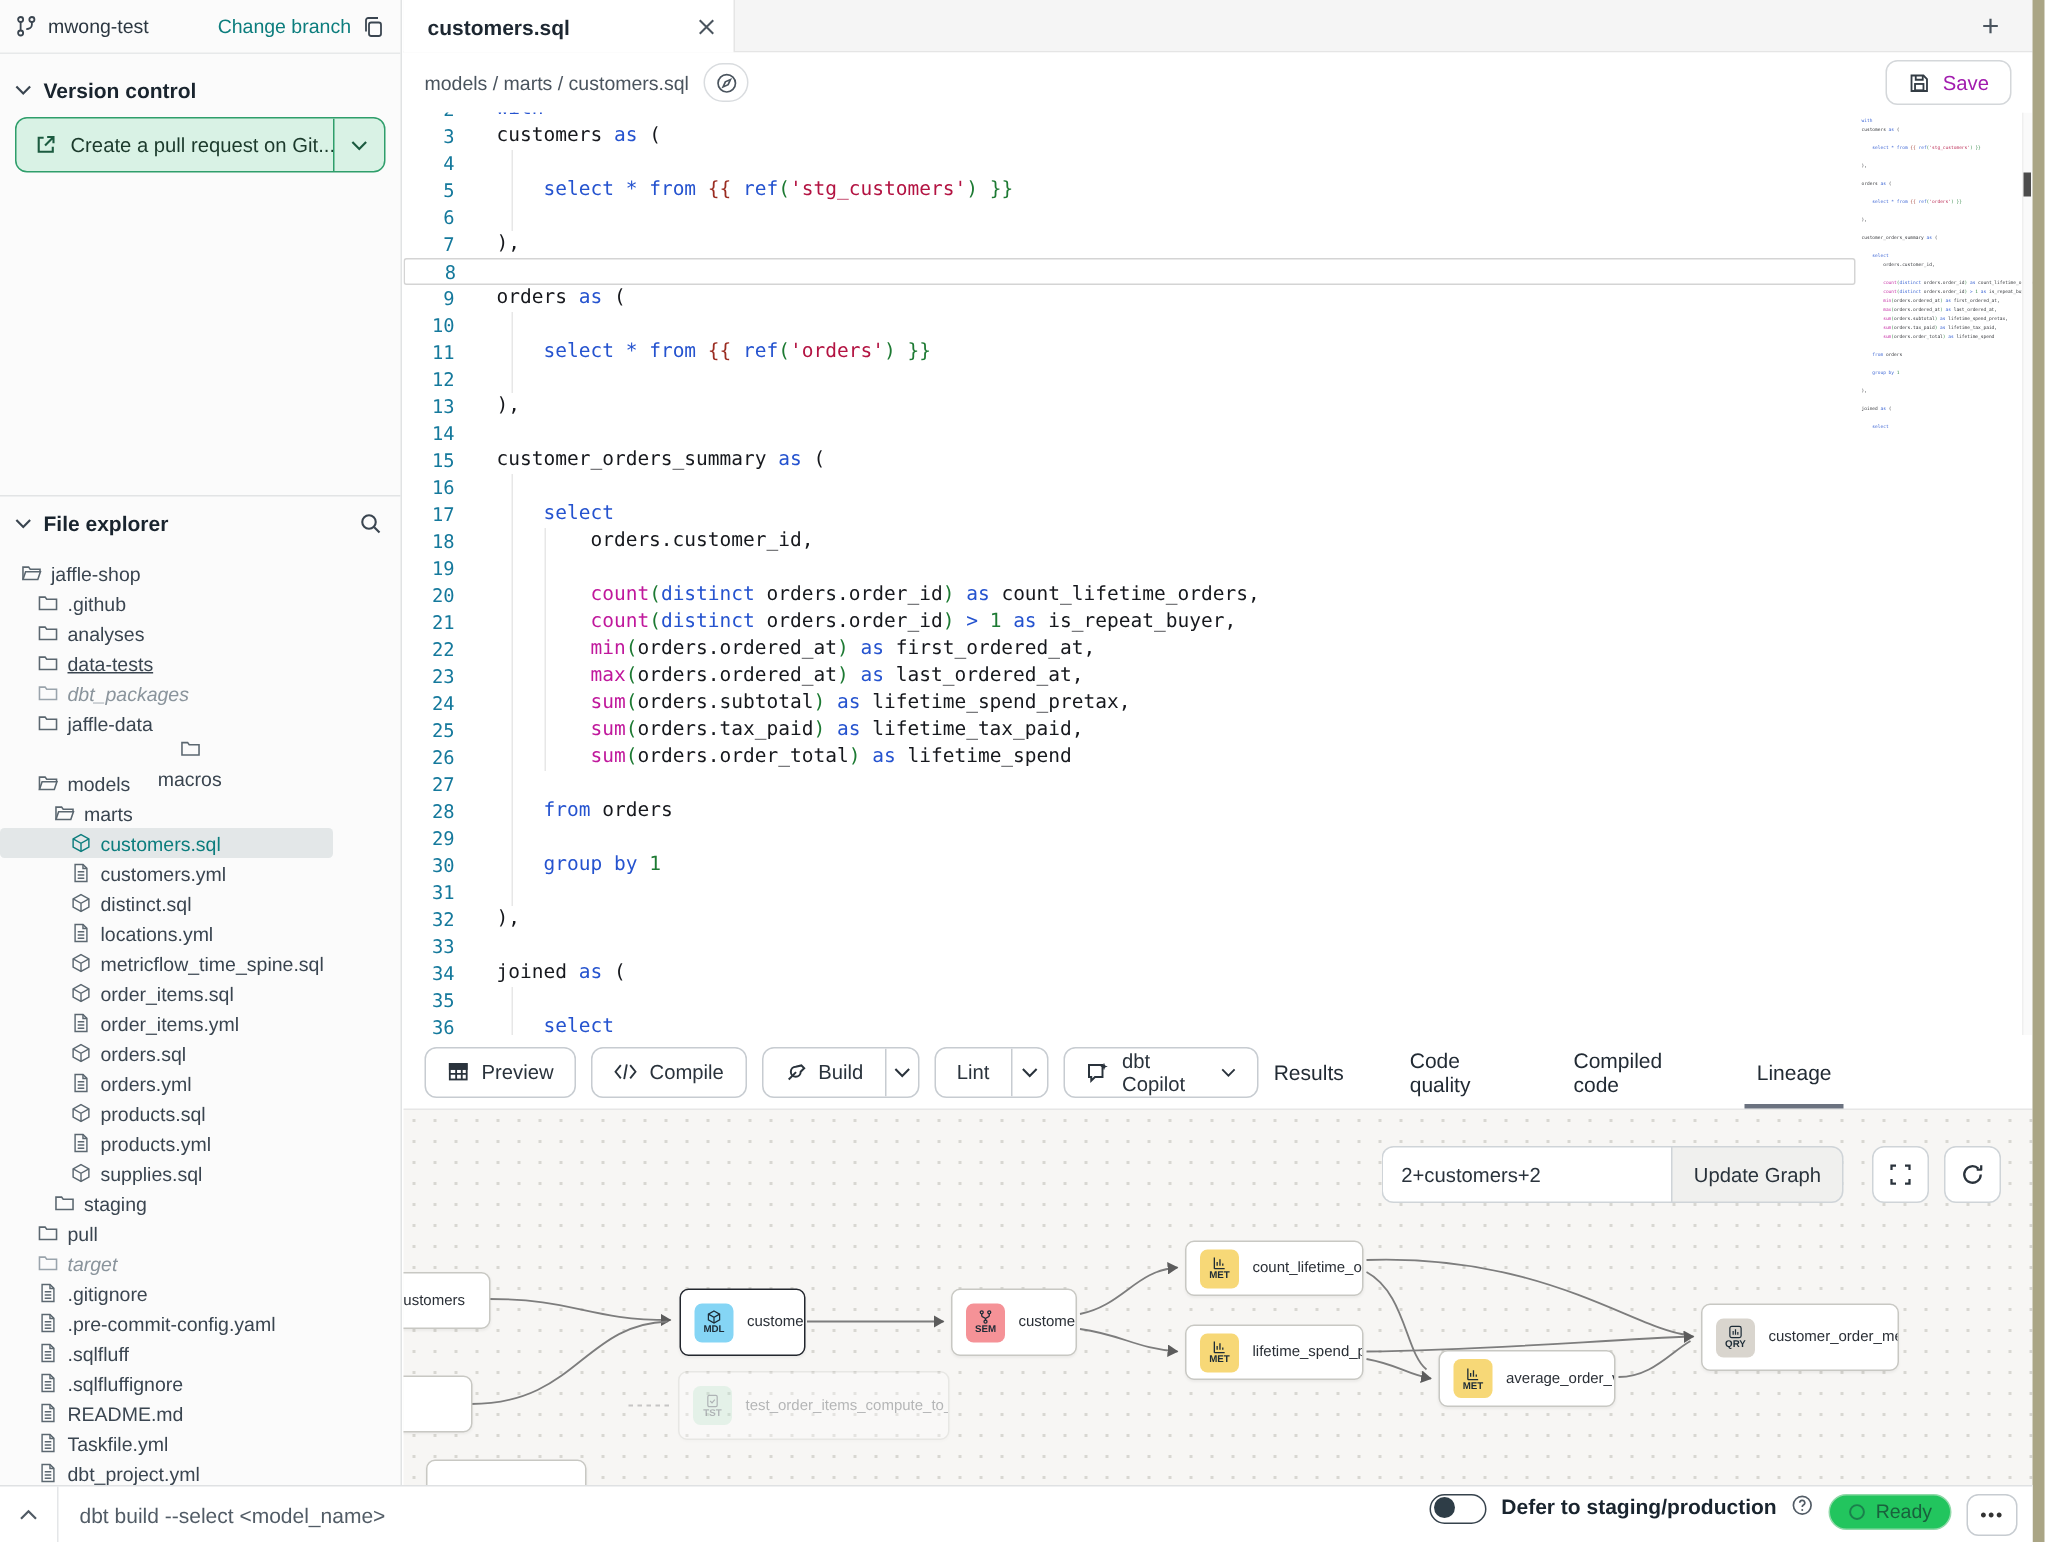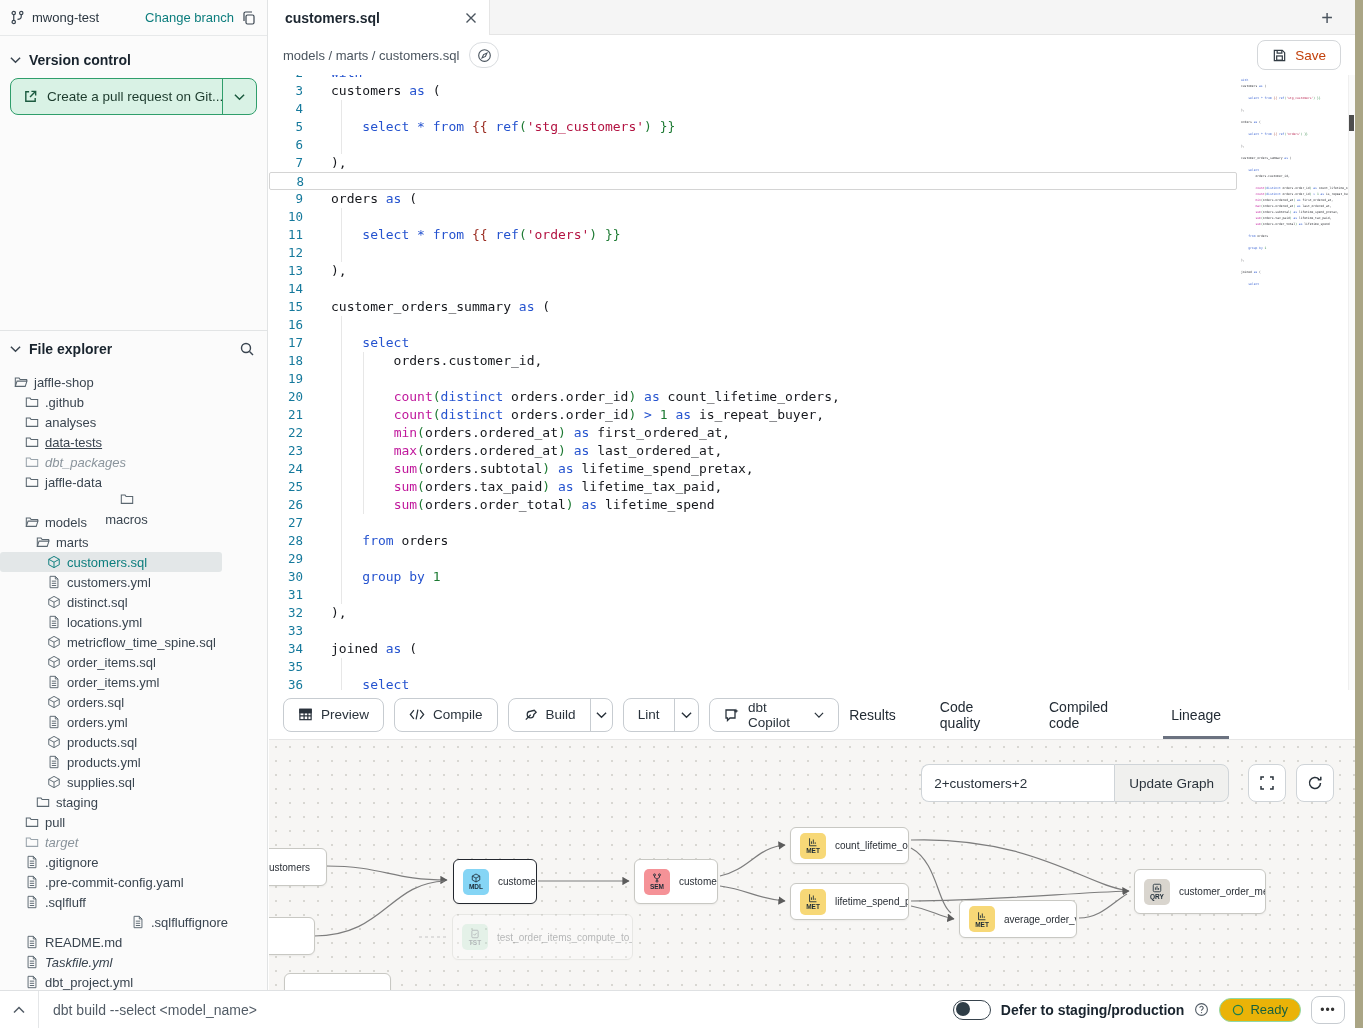--- a/index.html
+++ b/index.html
@@ -36,21 +36,21 @@
   
   #tabbar { position:absolute; left:0; top:0; width:100%; height:35px; background:#f5f5f5; border-bottom:1px solid #e5e5e5; }
   .tab-active { position:absolute; left:0; top:0; width:221px; height:35px; background:#fff; border-right:1px solid #e5e5e5; display:flex; align-items:center; padding:0 12px 0 16px; gap:8px; }
   .tab-label { font-size:14px; font-weight:bold; color:#1d2731; flex:1; }
   .tab-plus { position:absolute; right:14px; top:4px; width:28px; height:28px; display:flex; align-items:center; justify-content:center; font-size:20px; color:#4a545e; cursor:pointer; }
 
   
   #crumbbar { position:absolute; left:0; top:35px; width:100%; height:40px; background:#fff; display:flex; align-items:center; padding:0 14px; gap:10px; }
   .crumb-text { font-size:13px; color:#4a545e; }
   .crumb-docs-btn { width:30px; height:26px; border:1px solid #d9dcdf; border-radius:13px; display:flex; align-items:center; justify-content:center; cursor:pointer; background:#fff; }
-  .save-btn { margin-left:auto; height:30px; border:1px solid #d4d7da; border-radius:8px; background:#fff; display:flex; align-items:center; gap:8px; padding:0 14px; font-size:13.5px; color:#c2410c; cursor:pointer; }
+  .save-btn { margin-left:auto; height:30px; border:1px solid #d4d7da; border-radius:8px; background:#fff; display:flex; align-items:center; gap:8px; padding:0 14px; font-size:13.5px; color:#a21caf; cursor:pointer; }
 
   
   #editor { position:absolute; left:0; top:75px; width:100%; height:615px; overflow:hidden; background:#fff; }
   #editor-lines { position:absolute; left:0; top:0; right:118px; font-family:"DejaVu Sans Mono", monospace; font-size:13px; }
   .code-row { display:flex; height:18px; line-height:18px; white-space:pre; }
   .code-row.first { margin-top:-11px; }
   .gutter { flex:0 0 46px; text-align:right; padding-right:12px; color:#15799c; font-size:12.5px; }
   .ctext { padding-left:16px; color:#16181d; }
   .code-row.cur { border:1px solid #d4d4d4; border-radius:2px; }
   .k { color:#2553cf; } .f { color:#c0189c; } .s { color:#b31342; }
@@ -83,25 +83,25 @@
   .lin-controls { position:absolute; top:24px; height:38px; display:flex; }
   .lin-input { width:193px; height:38px; border:1px solid #cfd4d8; border-right:none; border-radius:8px 0 0 8px; background:#fff; padding:0 12px; font-size:13.5px; color:#2a333c; font-family:"Liberation Sans", sans-serif; }
   .lin-update { height:38px; border:1px solid #cfd4d8; border-radius:0 8px 8px 0; background:#f0f0ee; padding:0 14px; font-size:13.5px; color:#2a333c; cursor:pointer; font-family:"Liberation Sans", sans-serif; }
   .lin-icon-btn { position:absolute; top:24px; width:38px; height:38px; border:1px solid #cfd4d8; border-radius:8px; background:#fff; display:flex; align-items:center; justify-content:center; cursor:pointer; }
 
   
   #statusbar { position:absolute; left:0; bottom:0; width:1355px; height:38px; background:#fff; border-top:1px solid #dfe1e3; display:flex; align-items:center; z-index:5; }
   .sb-chevron { width:38px; display:flex; align-items:center; justify-content:center; color:#525c66; cursor:pointer; }
   .sb-div { width:1px; height:38px; background:#e4e6e8; }
   .sb-command { padding-left:14px; font-size:14px; color:#525c66; flex:1; cursor:text; }
-  .sb-right { display:flex; align-items:center; gap:10px; padding-right:10px; }
+  .sb-right { display:flex; gap:10px; padding-right:10px; }
   .toggle { width:38px; height:20px; border:1.5px solid #37434d; border-radius:10px; background:#fff; position:relative; cursor:pointer; }
   .toggle .knob { position:absolute; left:2px; top:1.5px; width:14px; height:14px; border-radius:50%; background:#2e3d47; }
   .defer-label { font-size:14px; font-weight:bold; color:#19242e; }
-  .ready-pill { height:24px; border:1px solid #8fd9a8; border-radius:12px; background:#eab308; display:flex; align-items:center; gap:6px; padding:0 12px; font-size:13px; color:#19613c; }
+  .ready-pill { height:24px; border:1px solid #8fd9a8; border-radius:12px; background:#22c55e; display:flex; align-items:center; gap:6px; padding:0 12px; font-size:13px; color:#19613c; }
   .more-btn { width:34px; height:28px; border:1px solid #c7ccd1; border-radius:8px; background:#fff; display:flex; align-items:center; justify-content:center; font-size:12px; letter-spacing:1px; color:#333; cursor:pointer; }
 </style>
 </head>
 <body>
 
 <div id="sidebar">
   <div class="git-row">
     <span>
       <svg width="15" height="15" viewBox="0 0 16 16" fill="none" stroke="#3a4550" stroke-width="1.3">
         <circle cx="4" cy="3.2" r="1.8"></circle>
@@ -387,39 +387,39 @@
       </div>
       <div class="tree-row" style="padding-left: 25px;">
         <span class="ticon">
           <svg viewBox="0 0 16 16" width="14" height="14" fill="none" stroke="#5b6770" stroke-width="1.1">
             <path d="M3.5 1.5h6l3 3v10h-9z"></path>
             <path d="M9.5 1.5v3h3 M5.5 7h5 M5.5 9.5h5 M5.5 12h5"></path>
           </svg>
         </span>
         <span>.sqlfluff</span>
       </div>
-      <div class="tree-row" style="padding-left: 25px; justify-content: flex-end;">
+      <div class="tree-row" style="padding-left: 25px;">
         <span class="ticon">
           <svg viewBox="0 0 16 16" width="14" height="14" fill="none" stroke="#5b6770" stroke-width="1.1">
             <path d="M3.5 1.5h6l3 3v10h-9z"></path>
             <path d="M9.5 1.5v3h3 M5.5 7h5 M5.5 9.5h5 M5.5 12h5"></path>
           </svg>
         </span>
         <span>.sqlfluffignore</span>
       </div>
       <div class="tree-row" style="padding-left: 25px;">
         <span class="ticon">
           <svg viewBox="0 0 16 16" width="14" height="14" fill="none" stroke="#5b6770" stroke-width="1.1">
             <path d="M3.5 1.5h6l3 3v10h-9z"></path>
             <path d="M9.5 1.5v3h3 M5.5 7h5 M5.5 9.5h5 M5.5 12h5"></path>
           </svg>
         </span>
         <span>README.md</span>
       </div>
-      <div class="tree-row" style="padding-left: 25px; font-style: italic;">
+      <div class="tree-row" style="padding-left: 25px;">
         <span class="ticon">
           <svg viewBox="0 0 16 16" width="14" height="14" fill="none" stroke="#5b6770" stroke-width="1.1">
             <path d="M3.5 1.5h6l3 3v10h-9z"></path>
             <path d="M9.5 1.5v3h3 M5.5 7h5 M5.5 9.5h5 M5.5 12h5"></path>
           </svg>
         </span>
         <span>Taskfile.yml</span>
       </div>
       <div class="tree-row" style="padding-left: 25px;">
         <span class="ticon">

